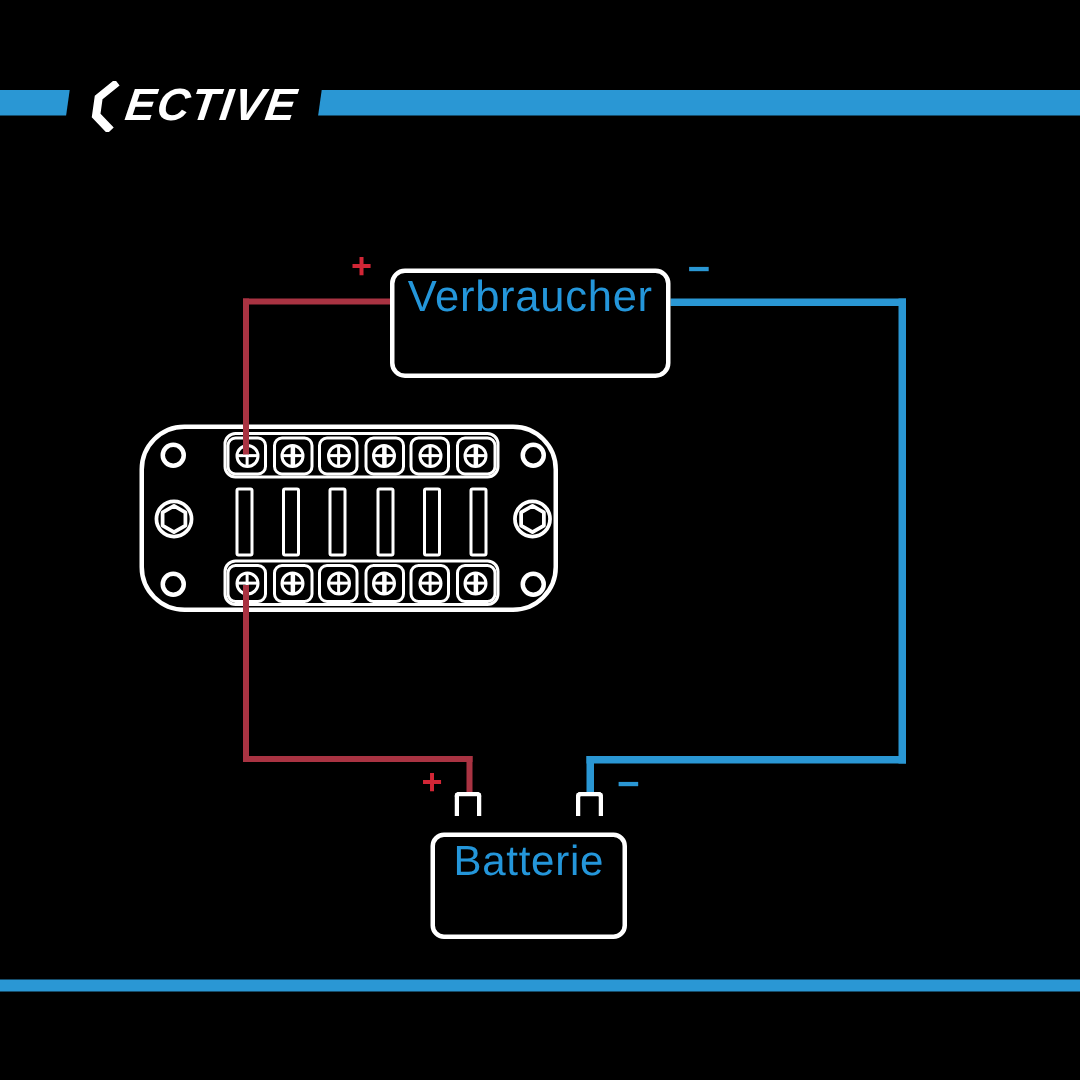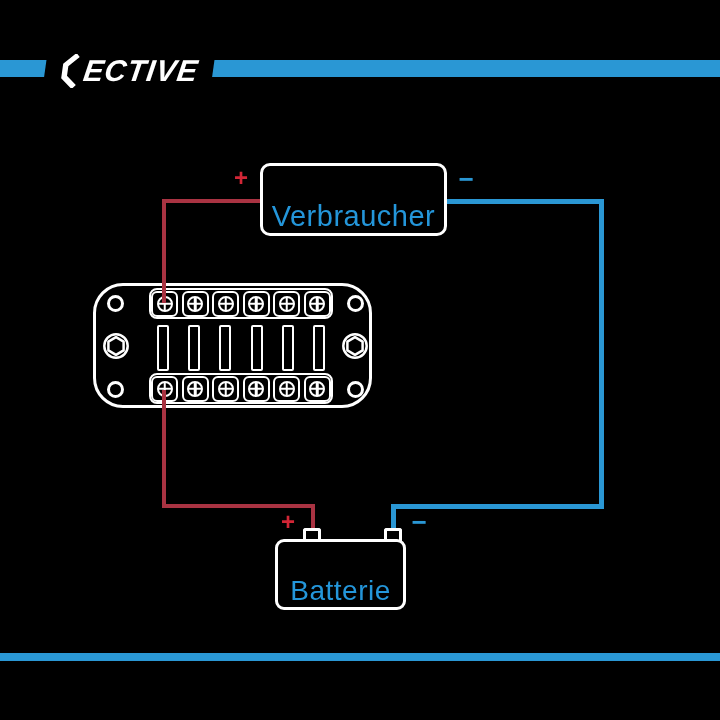--- a/index.html
+++ b/index.html
@@ -30,26 +30,26 @@
     letter-spacing:1px;line-height:1;
   }
   
   .wire{position:absolute;z-index:2;}
   .wire.red{background:var(--wire-red);}
   .wire.blue{background:var(--accent-blue);}
   
   .node-box{
     position:absolute;box-sizing:border-box;background:var(--background);
     border:3px solid var(--outline);border-radius:10px;
-    display:flex;align-items:flex-end;justify-content:center;z-index:4;
+    display:flex;align-items:flex-start;justify-content:center;z-index:4;margin-top:16px;
   }
   .node-label{color:var(--text-blue);letter-spacing:0.5px;}
   .consumer-box{left:260px;top:163px;width:187px;height:73px;}
   .consumer-box .node-label{font-size:29px;}
-  .battery-body{left:275px;top:539px;width:131px;height:71px;border-radius:9px;}
+  .battery-body{left:287px;top:539px;width:131px;height:71px;border-radius:9px;}
   .battery-body .node-label{font-size:28px;}
   .battery-post{
     position:absolute;box-sizing:border-box;width:18px;height:16px;
     border:3px solid var(--outline);border-bottom:none;
     border-radius:3px 3px 0 0;background:var(--background);z-index:3;
   }
   .post-left{left:303px;top:528px;}
   .post-right{left:384px;top:528px;}
   
   .pol{

